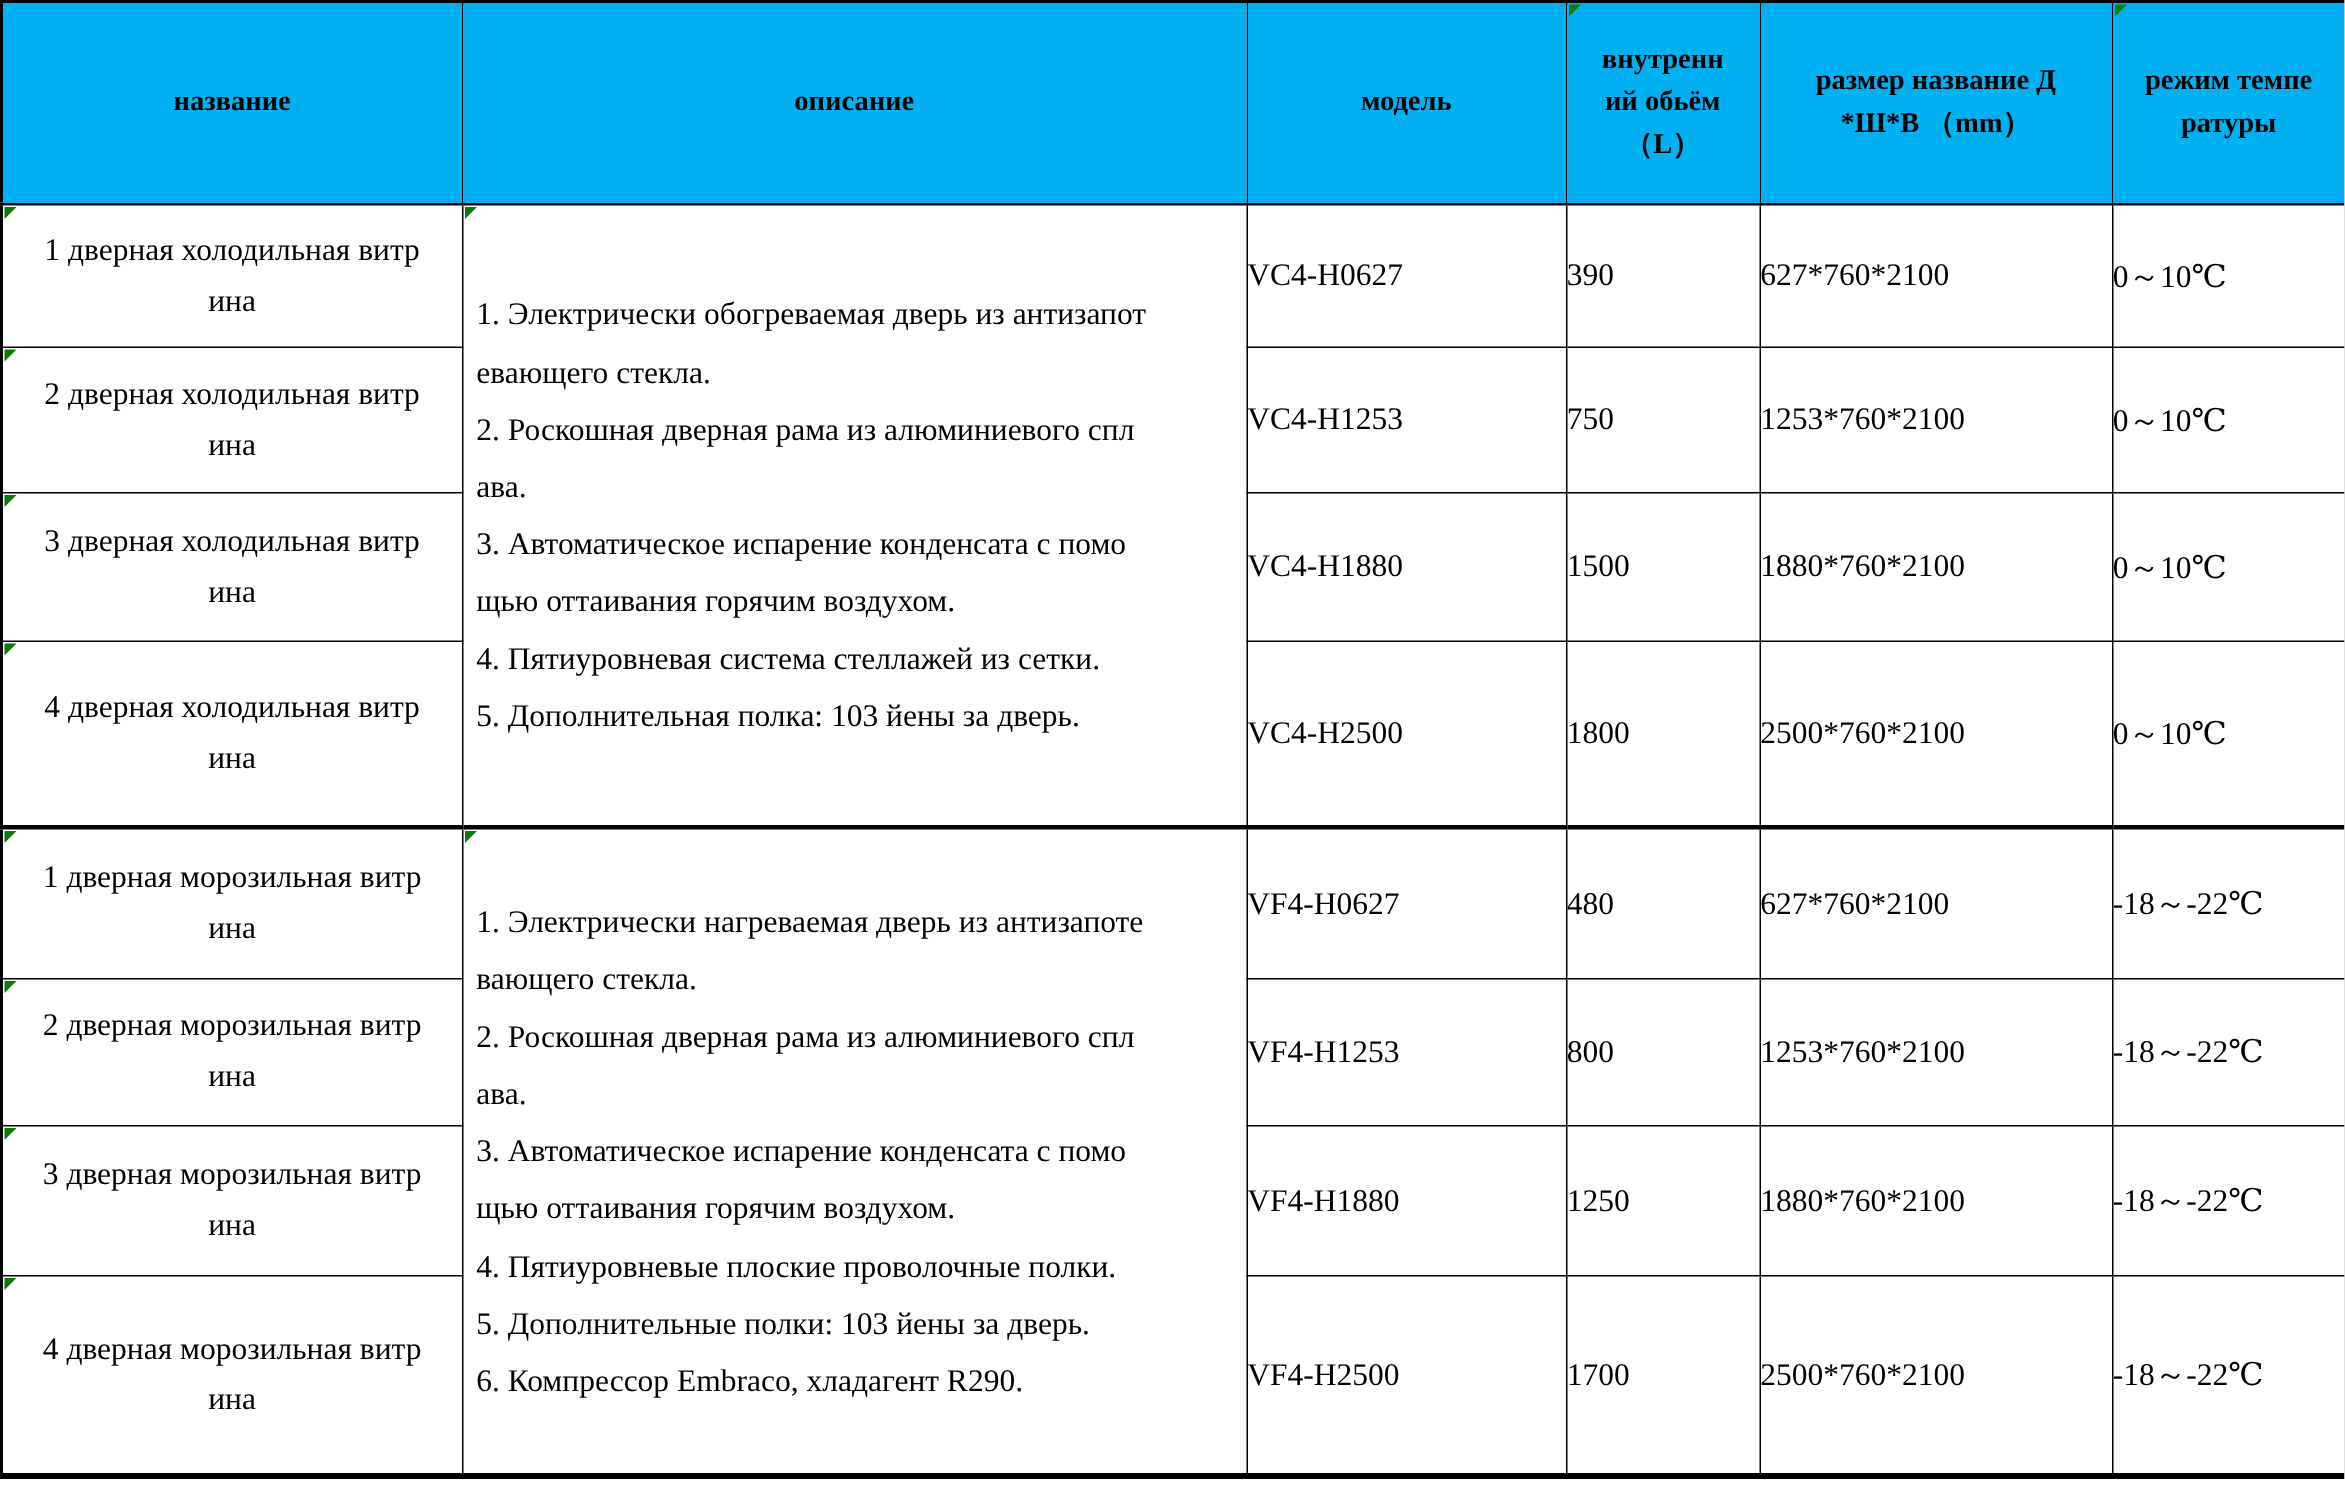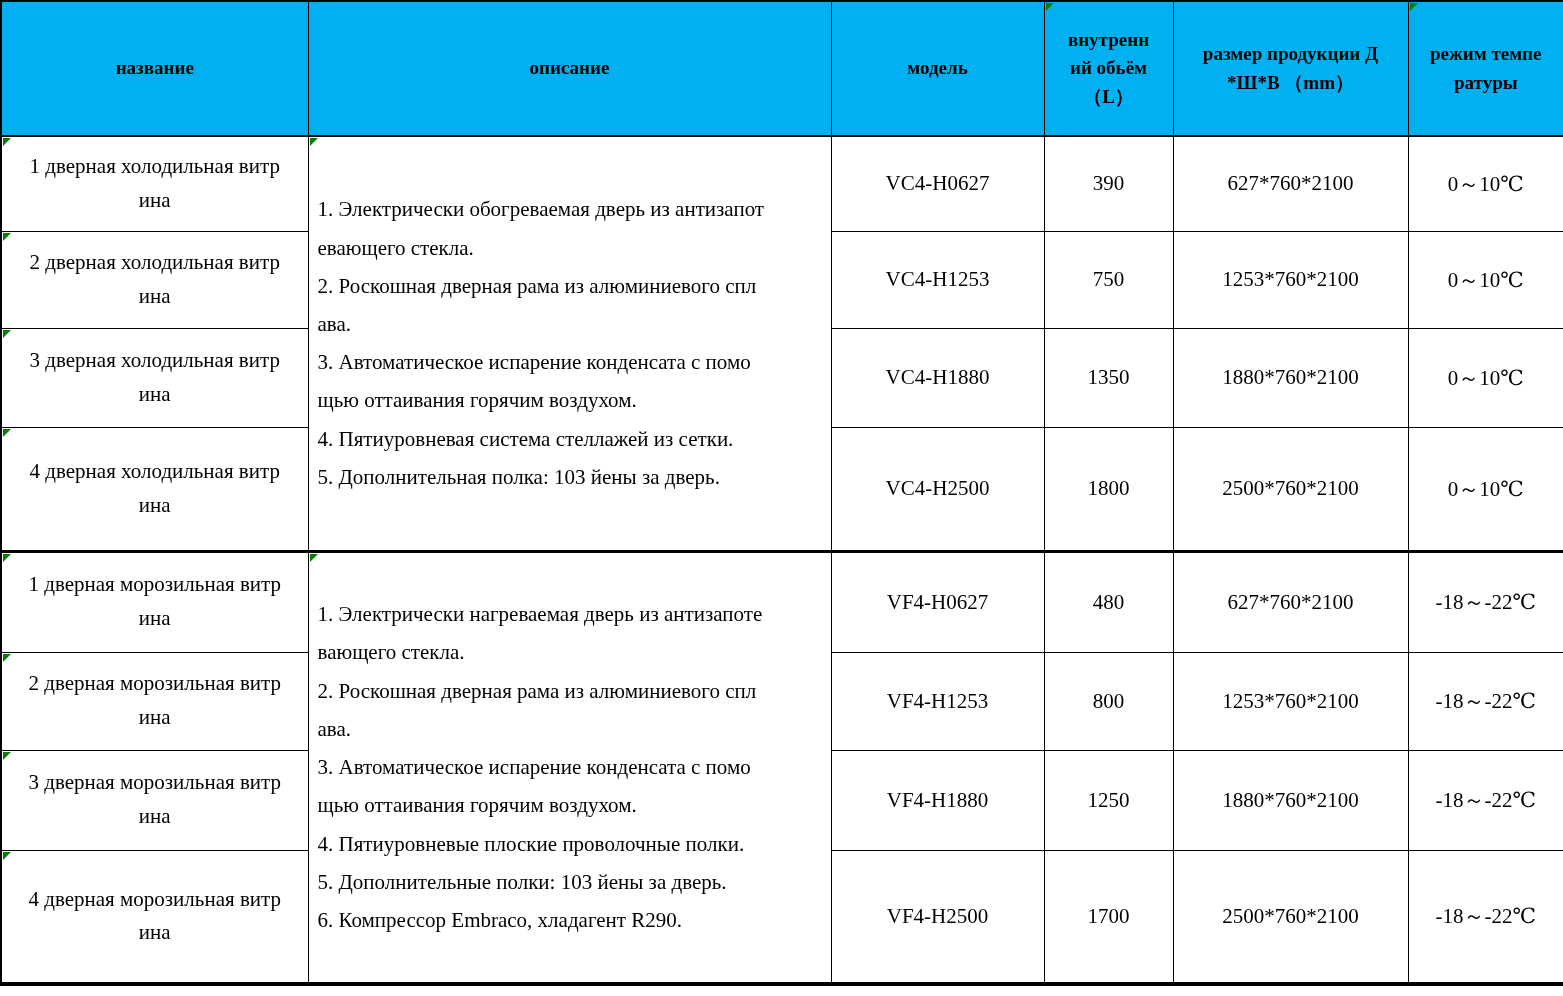--- a/index.html
+++ b/index.html
@@ -25,21 +25,21 @@
   tr.r99{height:99px;}
   tr.r124{height:124px;}
   tr.r101{height:101px;padding-left:16px;}
   tr.r98{height:98px;}
   tr.r100{height:100px;}
   tr.r134{height:134px;}
   tr.g2start td{border-top:3px solid #000;}
   td{font-size:21px;}
   td.name{text-align:center;line-height:1.6;white-space:pre-line;}
   td.desc{text-align:left;line-height:1.82;white-space:pre-line;padding:4px 4px 4px 9px;}
-  td.c{text-align:center;}
+  td.c{}
   .flag{
     position:absolute;top:1px;left:1px;width:0;height:0;
     border-top:8px solid #0a7a0a;border-right:8px solid transparent;
   }
 </style>
 </head>
 <body>
 
 <div class="page">
   <table class="spec">
@@ -52,21 +52,21 @@
         <col style="width:156px">
     </colgroup>
     <thead>
       <tr class="head">
         <th><span>название</span></th>
         <th><span>описание</span></th>
         <th><span>модель</span></th>
         <th><span class="flag"></span><span>внутренн
 ий обьём
 （L）</span></th>
-        <th><span>размер продукции  Д
+        <th><span>размер название  Д
 *Ш*В （mm）</span></th>
         <th><span class="flag"></span><span>режим темпе
 ратуры</span></th>
       </tr>
     </thead>
     <tbody>
 
       <tr class="r94">
         <td class="name"><span class="flag"></span><span>1 дверная холодильная витр
 ина</span></td>
@@ -88,21 +88,21 @@
 ина</span></td>
         <td class="c"><span>VC4-H1253</span></td>
         <td class="c"><span>750</span></td>
         <td class="c"><span>1253*760*2100</span></td>
         <td class="c"><span>0～10℃</span></td>
       </tr>
       <tr class="r99">
         <td class="name"><span class="flag"></span><span>3 дверная холодильная витр
 ина</span></td>
         <td class="c"><span>VC4-H1880</span></td>
-        <td class="c"><span>1350</span></td>
+        <td class="c"><span>1500</span></td>
         <td class="c"><span>1880*760*2100</span></td>
         <td class="c"><span>0～10℃</span></td>
       </tr>
       <tr class="r124">
         <td class="name"><span class="flag"></span><span>4 дверная холодильная витр
 ина</span></td>
         <td class="c"><span>VC4-H2500</span></td>
         <td class="c"><span>1800</span></td>
         <td class="c"><span>2500*760*2100</span></td>
         <td class="c"><span>0～10℃</span></td>

